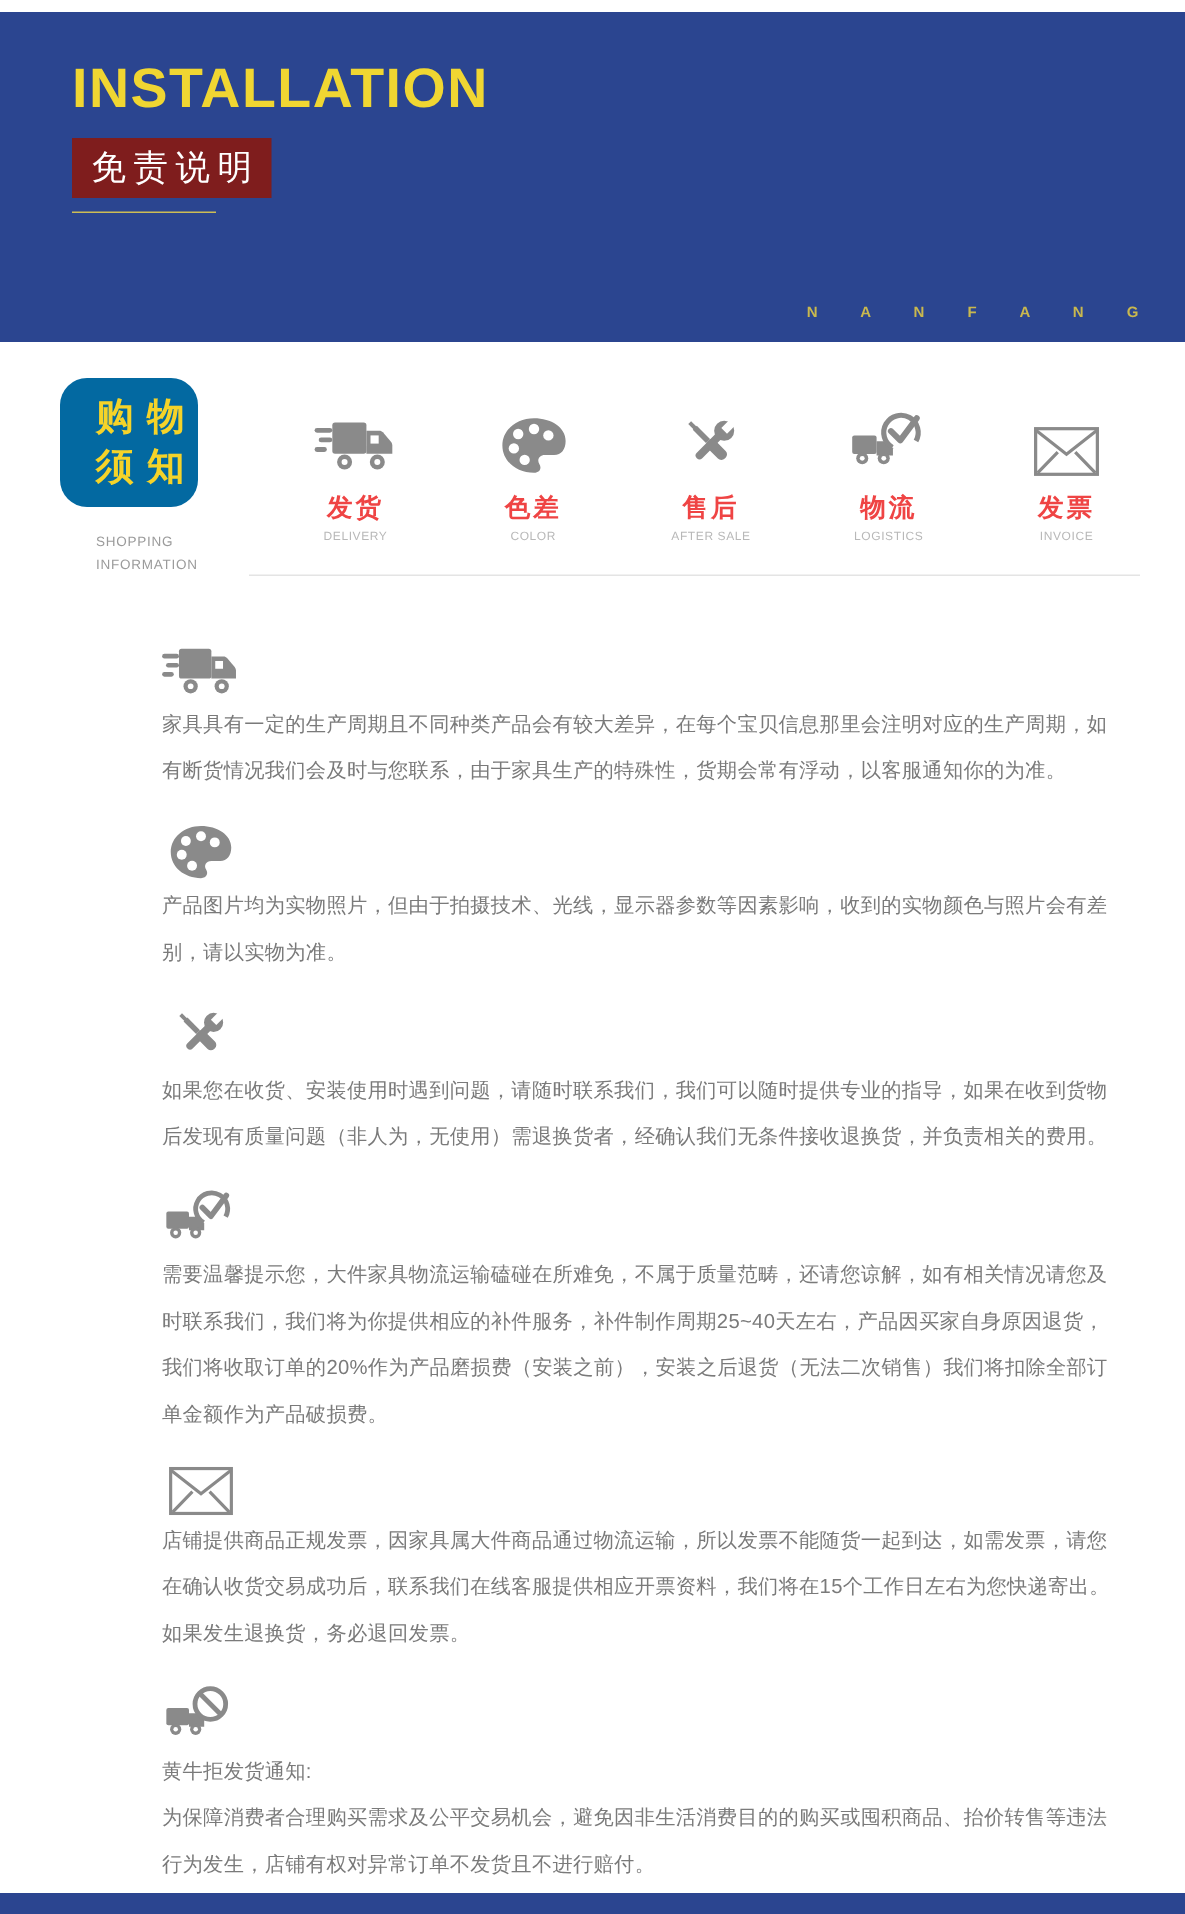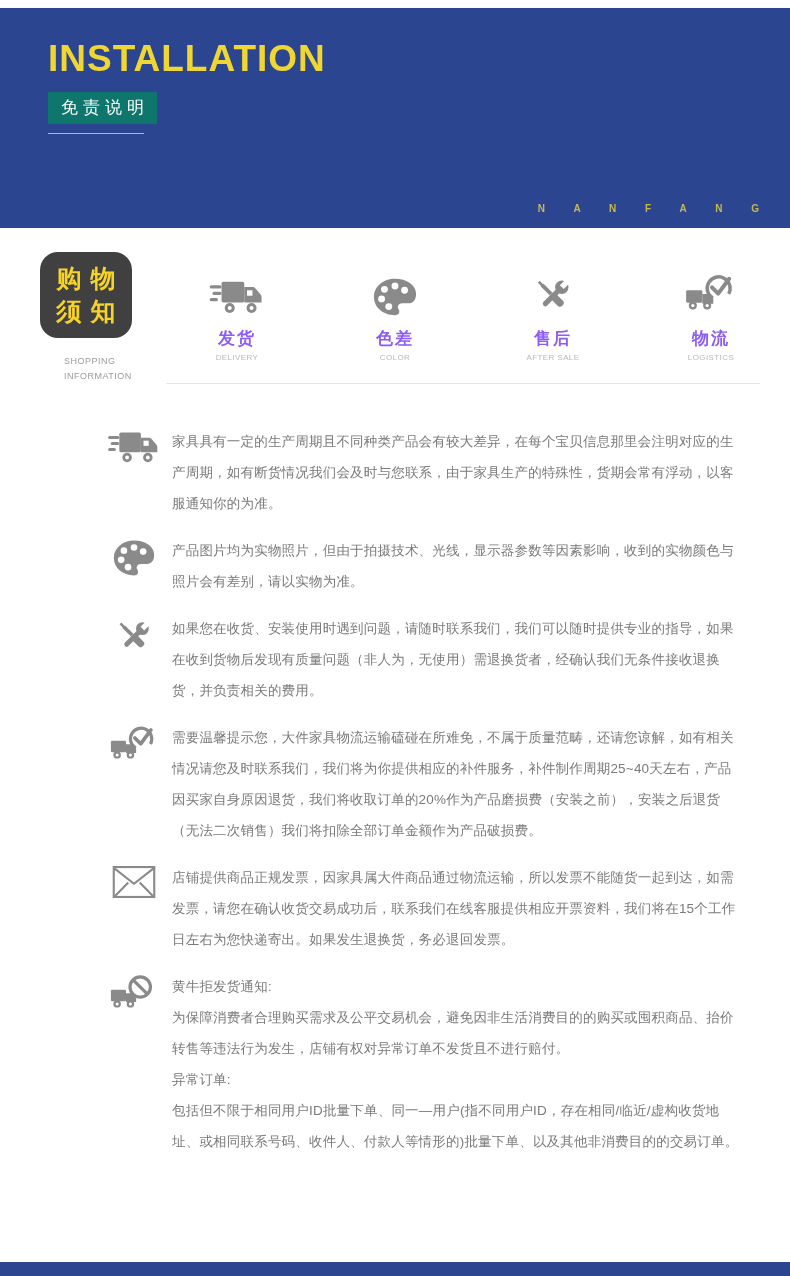--- a/index.html
+++ b/index.html
@@ -2,42 +2,42 @@
 <html><head>
 <meta charset="utf-8">
 <style>
   html,body{margin:0;padding:0;background:#ffffff;}
   .page{width:790px;height:1276px;position:relative;background:#ffffff;overflow:hidden;
         font-family:"Liberation Sans","DejaVu Sans",sans-serif;}
   
   .header{position:relative;margin-top:8px;height:220px;background:#2b4590;
           padding-left:48px;box-sizing:border-box;}
   .header-title{padding-top:30px;font-size:37px;font-weight:700;color:#f0d632;letter-spacing:1px;}
-  .header-tag{display:inline-block;margin-top:12px;background:#0f766e;color:#ffffff;
-              font-size:17px;letter-spacing:5px;padding:4px 8px 5px 13px;}
+  .header-tag{display:inline-block;margin-top:12px;background:#7f1d1d;color:#ffffff;
+              font-size:23px;letter-spacing:5px;padding:4px 8px 5px 13px;}
   .header-underline{width:96px;height:1px;background:#cdbd55;margin-top:9px;}
   .header-watermark{position:absolute;right:18px;bottom:14px;color:#c9b84e;
                     font-size:10px;font-weight:700;letter-spacing:13px;white-space:nowrap;padding-left:44px;}
   
   .intro{display:flex;padding:24px 30px 0 40px;}
   .badge-col{width:126px;flex-shrink:0;}
-  .badge{width:92px;height:86px;background:#404040;border-radius:18px;display:flex;
-         flex-direction:column;align-items:center;justify-content:center;color:#f5d329;
+  .badge{width:92px;height:86px;background:#0369a1;border-radius:18px;display:flex;
+         flex-direction:column;align-items:flex-end;justify-content:center;color:#f5d329;
          font-size:25px;font-weight:700;letter-spacing:9px;line-height:33px;
          padding-left:9px;box-sizing:border-box;}
   .badge-sub{margin:16px 0 0 24px;font-size:9px;color:#9b9b9b;line-height:15px;letter-spacing:.5px;}
   .services{flex:1;display:flex;justify-content:space-between;
             padding:16px 6px 20px 28px;border-bottom:1px solid #e4e4e4;}
   .service{text-align:center;width:86px;}
   .service .icon{height:50px;display:flex;align-items:flex-end;justify-content:center;color:#8a8a8a;}
-  .service-label{margin-top:9px;font-size:17px;font-weight:700;color:#8b5cf6;letter-spacing:2px;}
+  .service-label{margin-top:9px;font-size:17px;font-weight:700;color:#ef4444;letter-spacing:2px;}
   .service-sub{margin-top:3px;font-size:8px;color:#b8b8b8;letter-spacing:.4px;}
   
   .notices{padding:42px 50px 0 108px;}
-  .notice{display:flex;margin-bottom:16px;}
+  .notice{display:flex;margin-bottom:16px;flex-direction:column;}
   .notice-icon{width:52px;flex-shrink:0;margin-right:12px;color:#8a8a8a;padding-top:3px;
                display:flex;justify-content:center;align-items:flex-start;}
   .notice-text{margin:0;font-size:13.5px;color:#7a7a7a;line-height:31px;
                white-space:pre-line;letter-spacing:.2px;}
   
   .footer-bar{position:absolute;left:0;bottom:0;width:100%;height:14px;background:#2b4590;}
   .defs{position:absolute;width:0;height:0;overflow:hidden;}
 </style>
 </head>
 <body>
@@ -157,20 +157,29 @@
       </div>
       <div class="service">
         <div class="icon">
             <svg width="52" height="44">
               <use href="#i-truck-check"></use>
             </svg>
           </div>
         <div class="service-label">物流</div>
         <div class="service-sub">LOGISTICS</div>
       </div>
+      <div class="service">
+        <div class="icon">
+            <svg width="46" height="34">
+              <use href="#i-envelope"></use>
+            </svg>
+          </div>
+        <div class="service-label">发票</div>
+        <div class="service-sub">INVOICE</div>
+      </div>
     </div>
   </div>
 
   <div class="notices">
     <div class="notice">
       <div class="notice-icon">
           <svg width="52" height="38">
             <use href="#i-truck"></use>
           </svg>
         </div>

